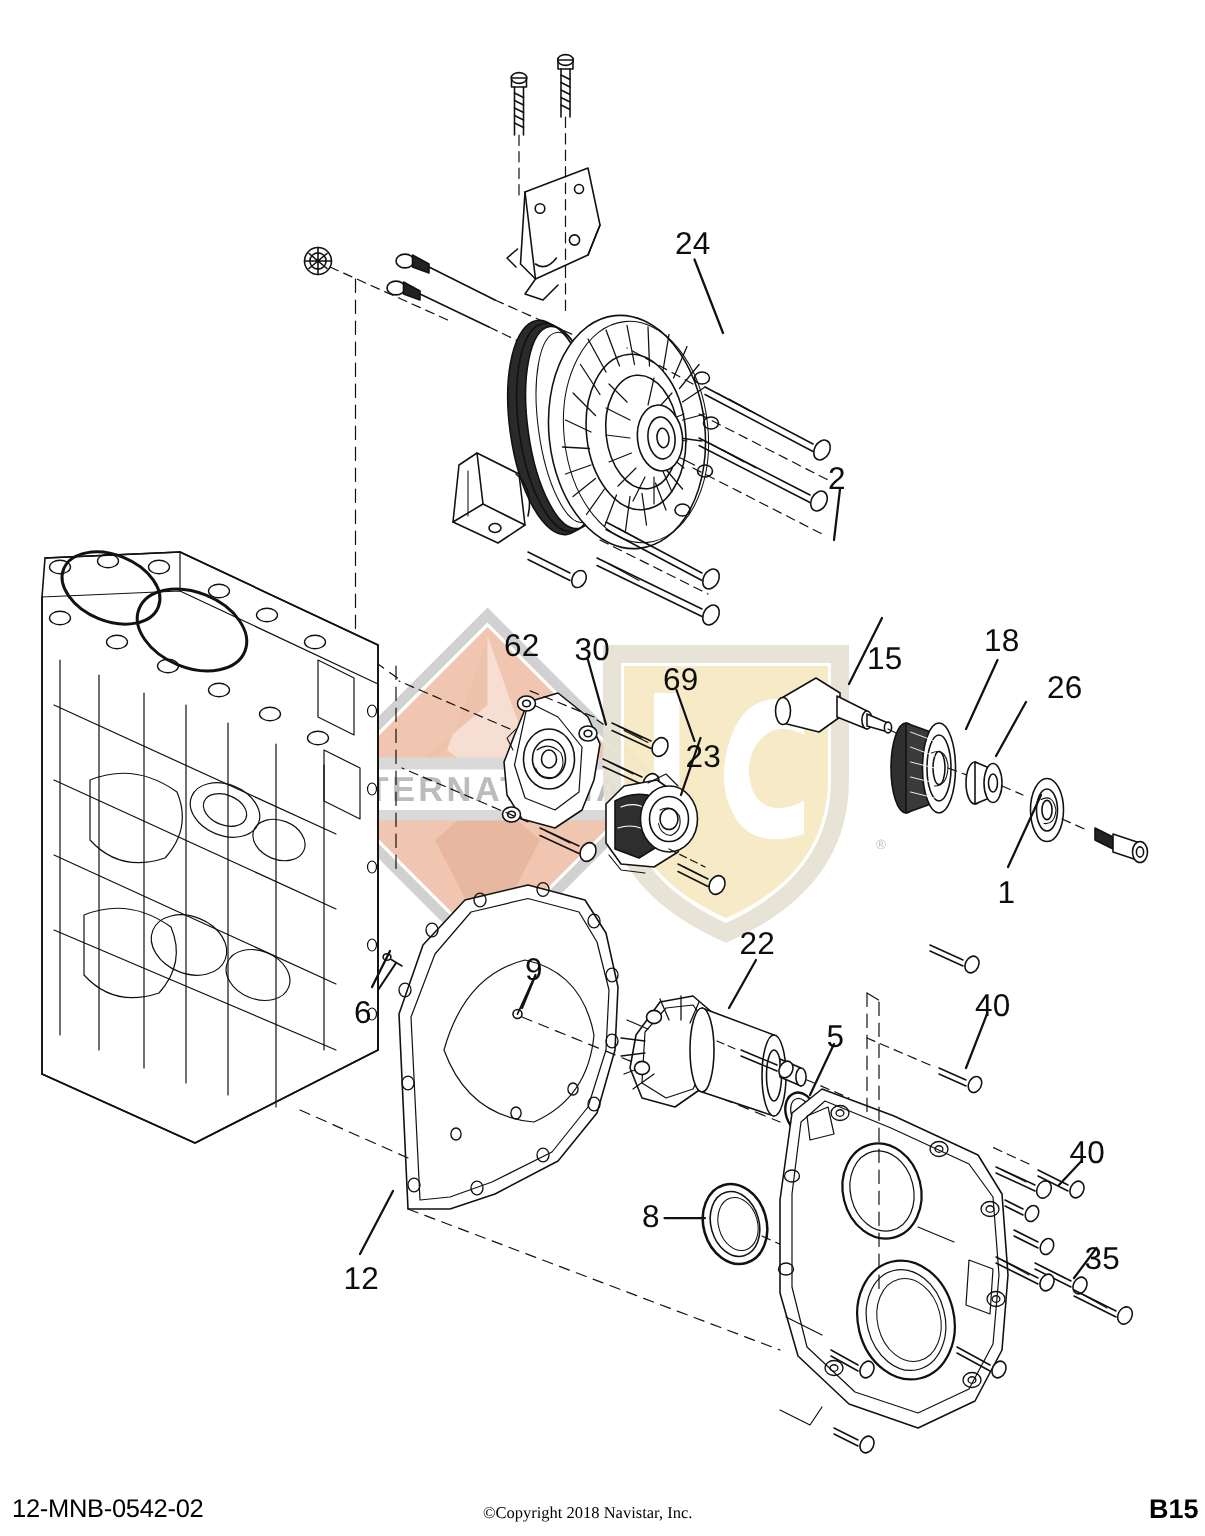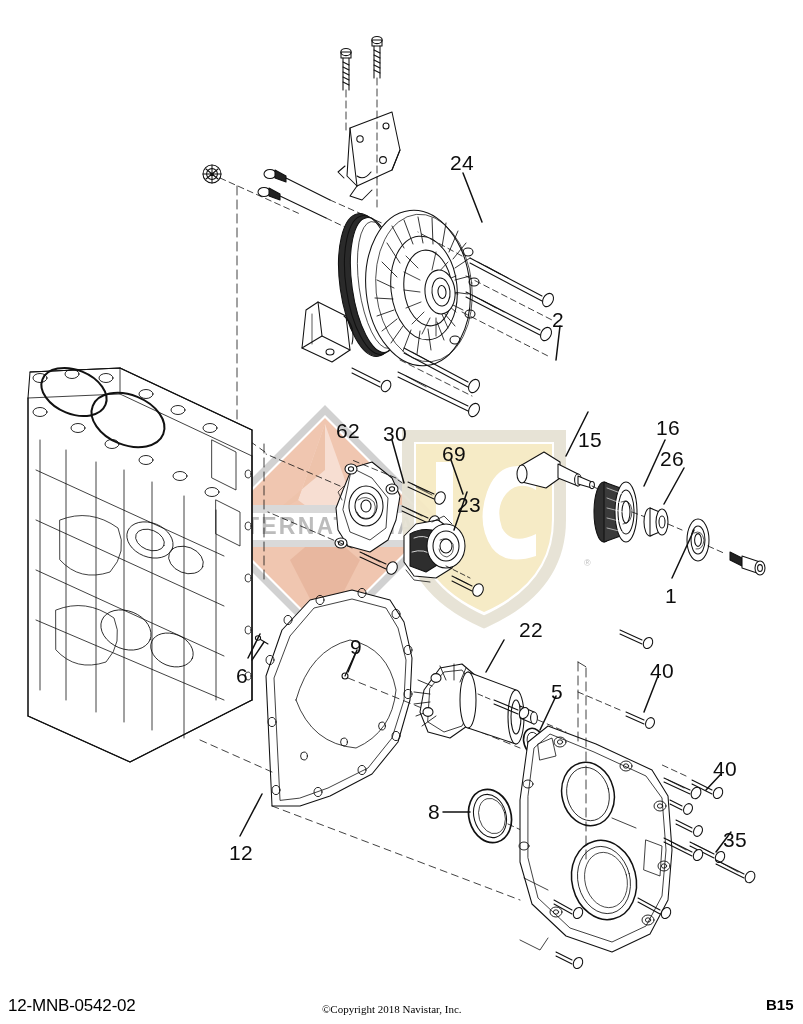--- a/index.html
+++ b/index.html
@@ -7,21 +7,21 @@
        font-family:"Liberation Sans",sans-serif;color:#000;}
   #sheet{position:absolute;left:0;top:0;width:803px;height:1024px;background:#fff;}
   svg.layer{position:absolute;left:0;top:0;width:803px;height:1024px;}
   .callout{position:absolute;font-family:"Liberation Sans",sans-serif;
            font-size:21px;font-weight:400;color:#0d0d0d;line-height:1;
            letter-spacing:.2px;white-space:nowrap;}
   .footer-left{position:absolute;left:8px;top:996px;font-size:17px;font-weight:normal;
                letter-spacing:-.2px;}
   .footer-center{position:absolute;left:322px;top:1003px;font-family:"Liberation Serif",serif;
                  font-size:11px;}
-  .footer-right{position:absolute;left:766px;top:996px;font-size:15px;font-weight:bold;}
+  .footer-right{position:absolute;left:766px;top:996px;font-size:18px;font-weight:bold;}
   .wm{position:absolute;pointer-events:none;}
 </style>
 </head>
 <body>
 
 <div id="sheet">
 
   <svg class="layer wm" viewBox="0 0 803 1024">
     <defs>
       <clipPath id="diamondClip">
@@ -546,26 +546,26 @@
     </g>
   </svg>
 
   <div class="callout" style="left:450px;top:152px;">24</div>
   <div class="callout" style="left:552px;top:309px;">2</div>
   <div class="callout" style="left:336px;top:420px;">62</div>
   <div class="callout" style="left:383px;top:423px;">30</div>
   <div class="callout" style="left:442px;top:443px;">69</div>
   <div class="callout" style="left:457px;top:494px;">23</div>
   <div class="callout" style="left:578px;top:388px;margin-top:41px;">15</div>
-  <div class="callout" style="left:656px;top:417px;">16</div>
-  <div class="callout" style="left:660px;top:448px;text-align:right;">26</div>
+  <div class="callout" style="left:656px;top:417px;">18</div>
+  <div class="callout" style="left:698px;top:448px;text-align:right;">26</div>
   <div class="callout" style="left:665px;top:585px;">1</div>
   <div class="callout" style="left:236px;top:665px;">6</div>
   <div class="callout" style="left:350px;top:636px;">9</div>
-  <div class="callout" style="left:519px;top:619px;text-align:right;">22</div>
+  <div class="callout" style="left:493px;top:619px;text-align:right;">22</div>
   <div class="callout" style="left:551px;top:681px;">5</div>
   <div class="callout" style="left:650px;top:660px;">40</div>
   <div class="callout" style="left:713px;top:758px;">40</div>
   <div class="callout" style="left:723px;top:816px;margin-top:13px;">35</div>
   <div class="callout" style="left:428px;top:801px;">8</div>
   <div class="callout" style="left:229px;top:842px;">12</div>
 
   <div class="footer-left">12-MNB-0542-02</div>
   <div class="footer-center">©Copyright 2018 Navistar, Inc.</div>
   <div class="footer-right">B15</div>

